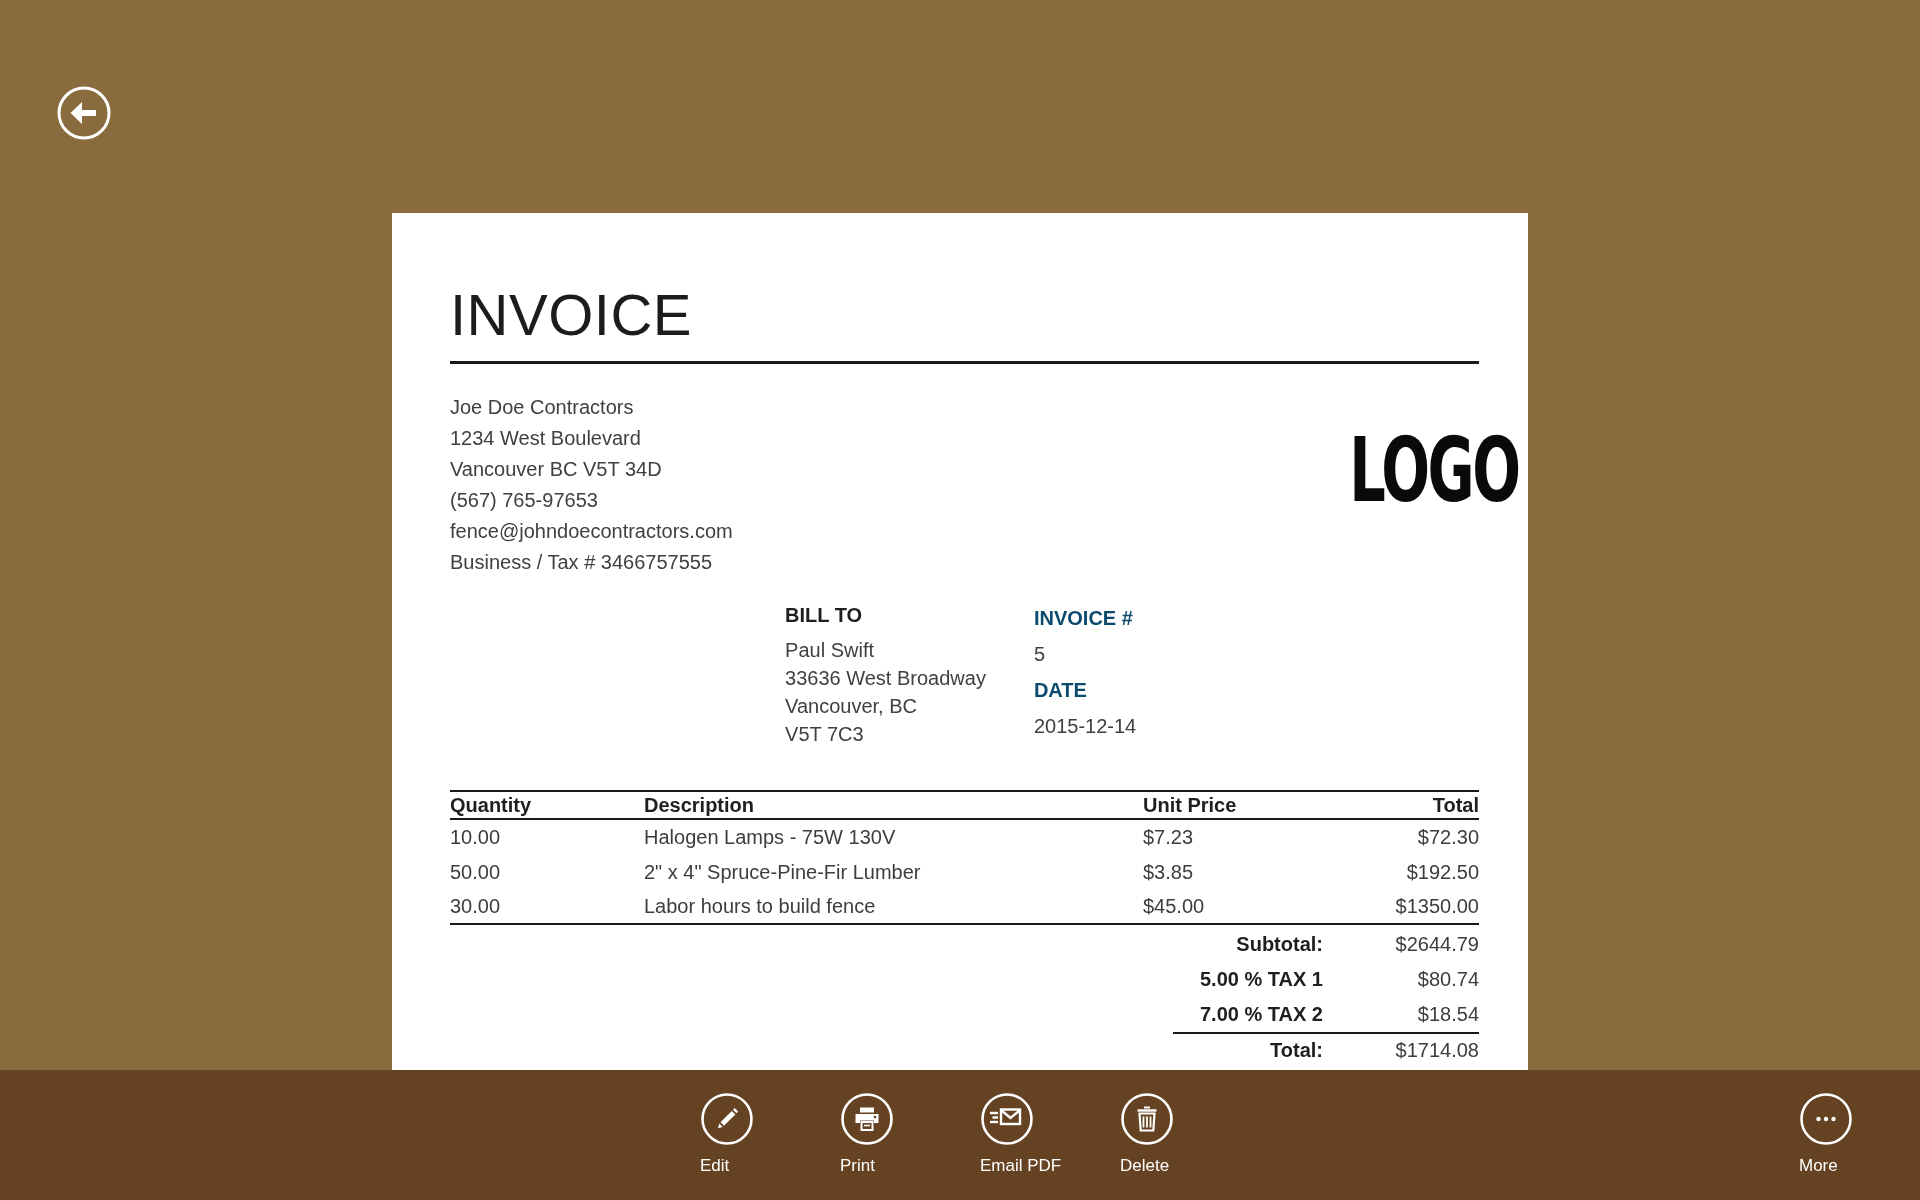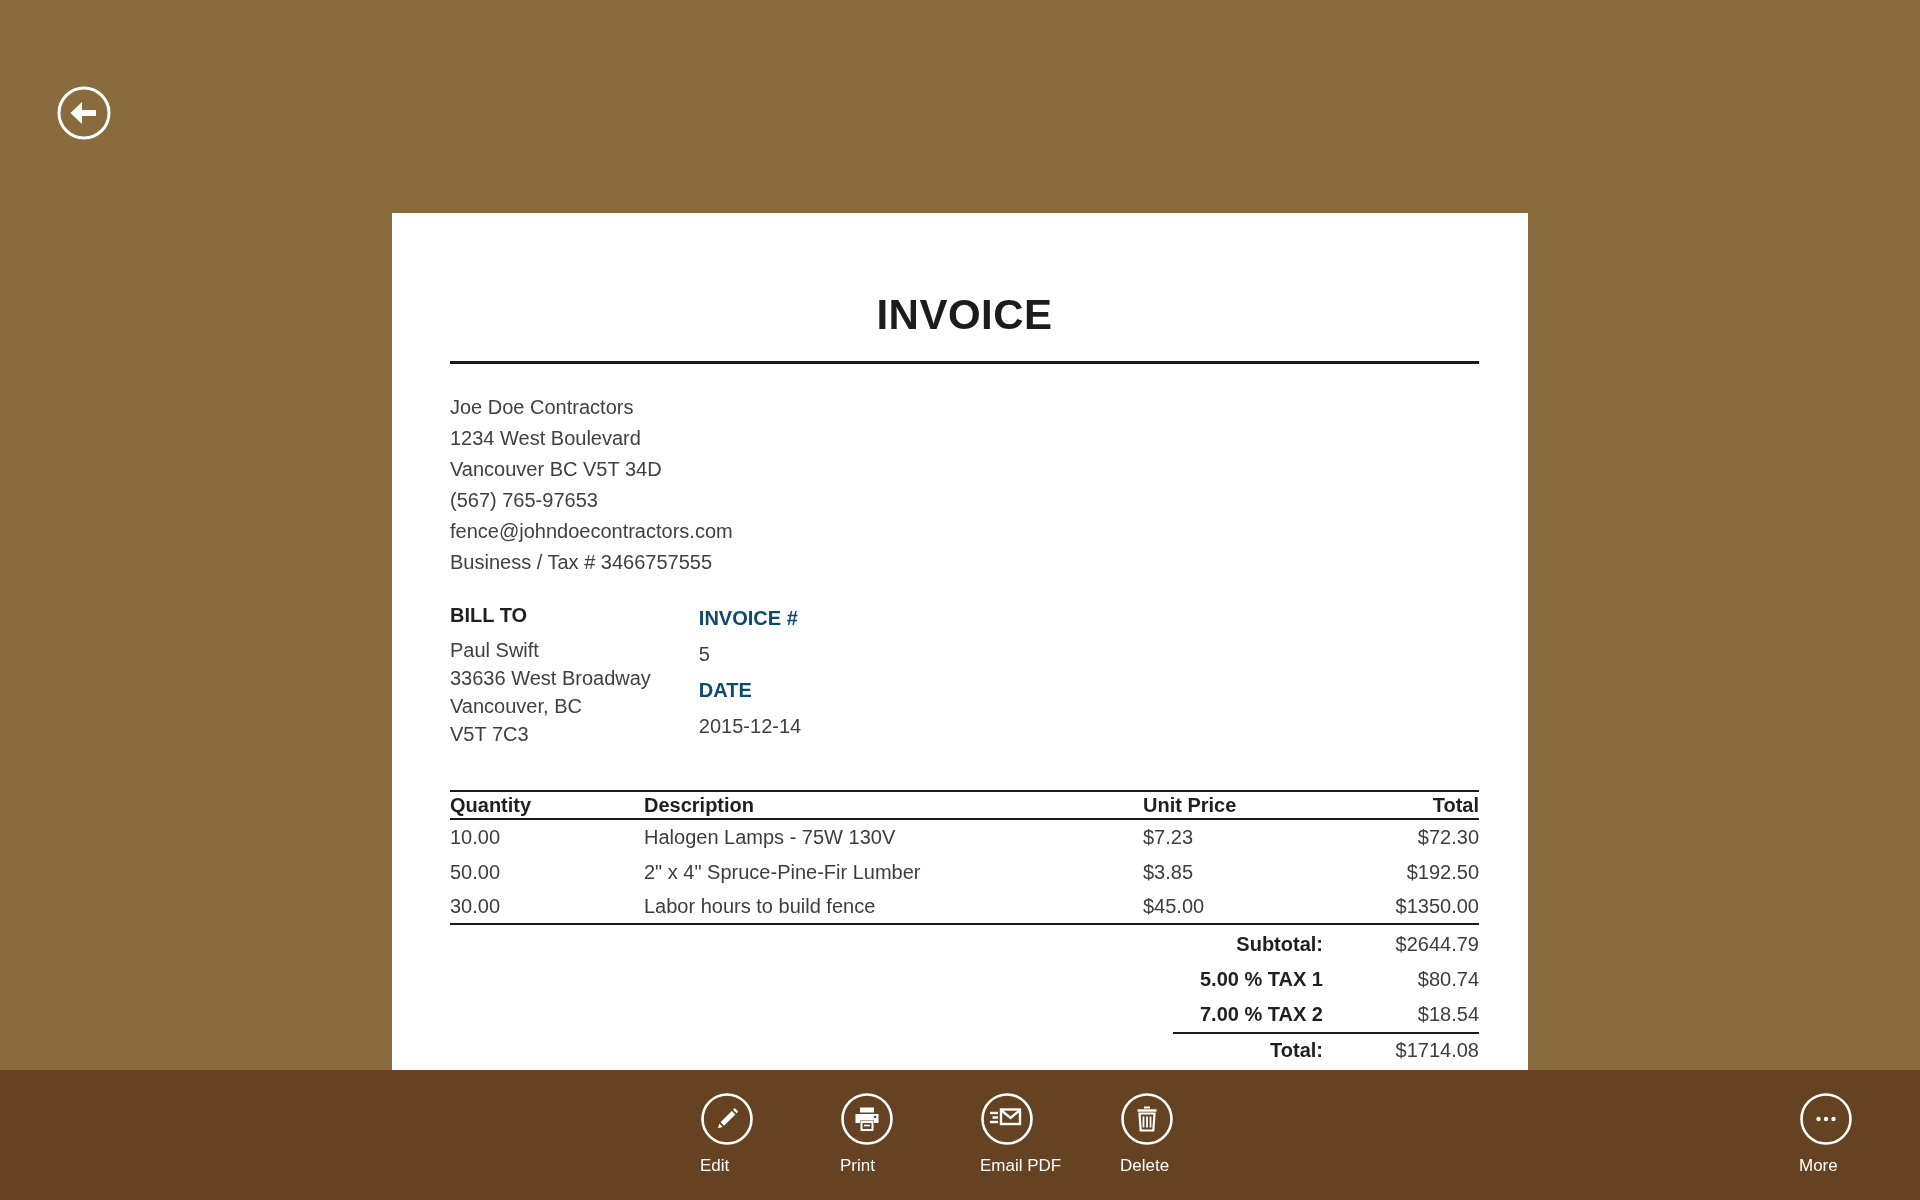--- a/index.html
+++ b/index.html
@@ -19,38 +19,38 @@
 
   
   .card {
     position:absolute; left:392px; top:213px; width:1136px; height:857px;
     background:#ffffff;
     padding:0 49px 0 58px;
     overflow:hidden;
   }
   .invoice-title {
     margin-top:66px;
-    font-size:42px; font-weight:700; letter-spacing:0.5px;
-    color:#1c1c1c; line-height:72px;text-align:center;
+    font-size:58px; font-weight:400; letter-spacing:0.5px;
+    color:#1c1c1c; line-height:72px;
   }
   .title-rule { border-bottom:3px solid #1a1a1a; margin-top:10px; }
 
   .top-section { display:flex; justify-content:space-between; margin-top:28px; }
   .company-block div { font-size:20px; line-height:31px; color:#404040; }
   .logo-wrap { margin-top:26px; margin-right:-40px; height:90px; }
   .logo-text {
     display:inline-block;
     font-family:"DejaVu Sans",sans-serif;
     font-size:70px; font-weight:900; color:#0a0a0a;
     letter-spacing:-3px;
     transform:scaleX(0.82) scaleY(1.28);
     transform-origin:right top;
   }
 
-  .bill-meta-section { display:flex; justify-content:flex-start; margin-top:22px;gap:48px; }
+  .bill-meta-section { display:flex; justify-content:center; margin-top:22px;gap:48px; }
   .bill-to-label { font-size:20px; font-weight:bold; color:#1f1f1f; line-height:30px; margin-bottom:6px; }
   .bill-to-block div.addr-line { font-size:20px; line-height:28px; color:#404040; }
   .meta-block { width:110px; }
   .meta-label { font-size:20px; font-weight:bold; color:#0c4a6e; line-height:36px; }
   .meta-value { font-size:20px; color:#404040; line-height:36px; }
 
   
   .items-table { margin-top:42px; border-top:2px solid #1a1a1a; }
   .tbl-row { display:flex; align-items:center;gap:36px; }
   .tbl-header { height:28px; border-bottom:2px solid #1a1a1a; font-weight:bold; color:#1f1f1f; }
@@ -103,20 +103,23 @@
   <div class="title-rule"></div>
 
   <div class="top-section">
     <div class="company-block">
       <div>Joe Doe Contractors</div>
       <div>1234 West Boulevard</div>
       <div>Vancouver BC V5T 34D</div>
       <div>(567) 765-97653</div>
       <div>fence@johndoecontractors.com</div>
       <div>Business / Tax # 3466757555</div>
+    </div>
+    <div class="logo-wrap">
+      <span class="logo-text">LOGO</span>
     </div>
   </div>
 
   <div class="bill-meta-section">
     <div class="bill-to-block">
       <div class="bill-to-label">BILL TO</div>
       <div class="addr-line">Paul Swift</div>
       <div class="addr-line">33636 West Broadway</div>
       <div class="addr-line">Vancouver, BC</div>
       <div class="addr-line">V5T 7C3</div>

